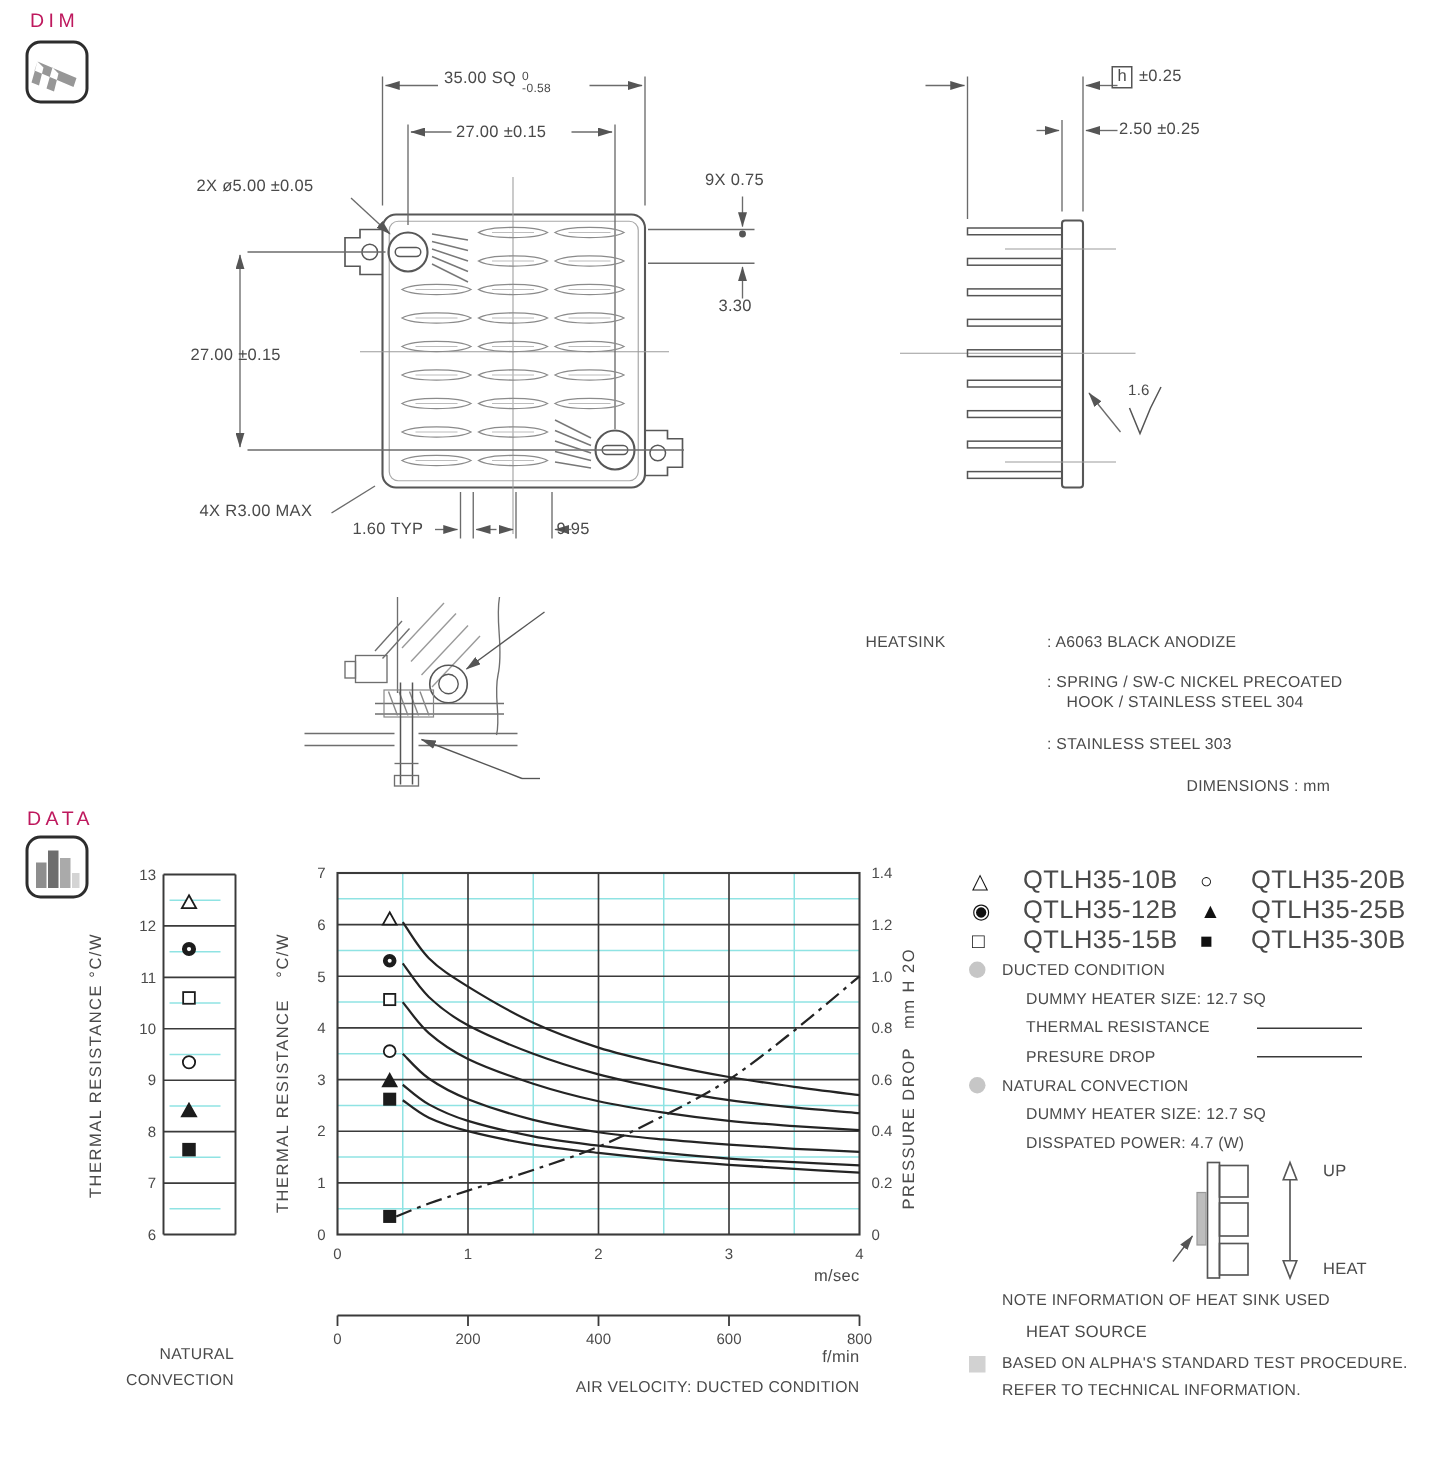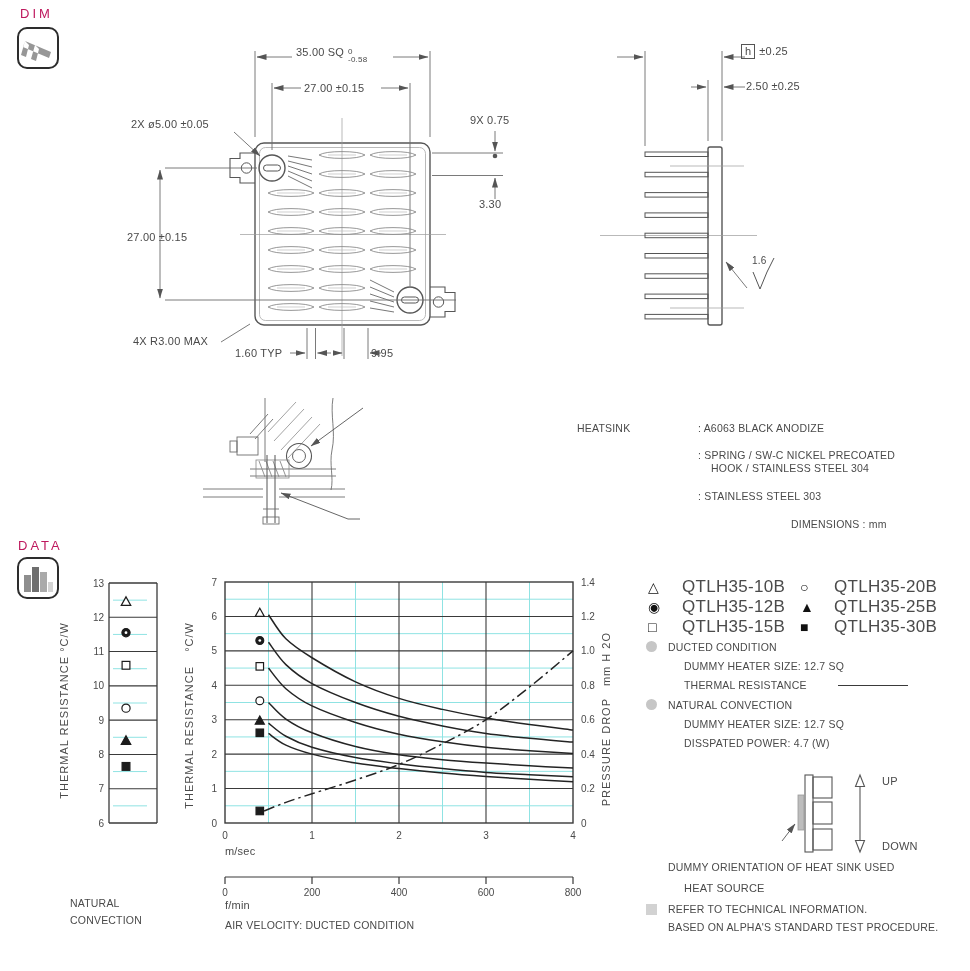--- a/index.html
+++ b/index.html
@@ -5,21 +5,21 @@
   *{margin:0;padding:0;box-sizing:border-box}
   html,body{background:#fff}
   body{width:970px;height:971px;position:relative;overflow:hidden;
        font-family:"Liberation Sans",sans-serif;color:#4a4a4a}
   .abs{position:absolute}
   .lbl{position:absolute;font-size:11px;color:#4a4a4a;white-space:nowrap;letter-spacing:.2px}
   .small{font-size:10.5px}
   .sec-label{position:absolute;font-size:13px;letter-spacing:3px;color:#be185d}
   .vtext{position:absolute;writing-mode:vertical-rl;transform:rotate(180deg);
          font-size:11px;color:#4a4a4a;letter-spacing:1px;white-space:nowrap}
-  .center{text-align:left}
+  .center{text-align:right}
   .tolstack{display:inline-flex;flex-direction:column;font-size:8px;line-height:8px;
             vertical-align:2px;margin-left:4px}
   .hbox{display:inline-block;border:1px solid #555;padding:0 3px;margin-right:4px;
         font-size:11px;line-height:13px}
   .legend-item{position:absolute;height:18px;display:flex;align-items:center}
   .lg-marker{width:34px;font-size:14px;color:#111}
   .lg-label{font-size:17px;color:#4a4a4a;letter-spacing:.3px}
   .note-row{position:relative;height:19.3px;display:flex;align-items:center;
             font-size:10.5px;letter-spacing:.2px;white-space:nowrap}
   .note-row.indent{padding-left:16px}
@@ -404,36 +404,40 @@
     <span class="bullet"></span>
     <span>DUCTED CONDITION</span>
   </div>
   <div class="note-row indent">
     <span>DUMMY HEATER SIZE: 12.7 SQ</span>
   </div>
   <div class="note-row indent">
     <span>THERMAL RESISTANCE</span>
     <span class="sample"></span>
   </div>
+  <div class="note-row indent">
+    <span>PRESURE DROP</span>
+    <span class="sample"></span>
+  </div>
   <div class="note-row">
     <span class="bullet"></span>
     <span>NATURAL CONVECTION</span>
   </div>
   <div class="note-row indent">
     <span>DUMMY HEATER SIZE: 12.7 SQ</span>
   </div>
   <div class="note-row indent">
     <span>DISSPATED POWER: 4.7 (W)</span>
   </div>
 </div>
 
 <div class="lbl" style="left:684px;top:882px">HEAT SOURCE</div>
 <div class="lbl" style="left:882px;top:775px">UP</div>
-<div class="lbl" style="left:882px;top:840px">DOWN</div>
+<div class="lbl" style="left:882px;top:840px">HEAT</div>
 
 <div class="abs" style="left:668px;top:859px">
-  <div class="small lbl-line">DUMMY ORIENTATION OF HEAT SINK USED</div>
+  <div class="small lbl-line">NOTE INFORMATION OF HEAT SINK USED</div>
 </div>
 <span class="sqb" style="left:646px;top:904px"></span>
 <div class="abs" style="left:668px;top:901px">
+  <div class="small lbl-line">BASED ON ALPHA'S STANDARD TEST PROCEDURE.</div>
   <div class="small lbl-line">REFER TO TECHNICAL INFORMATION.</div>
-  <div class="small lbl-line">BASED ON ALPHA'S STANDARD TEST PROCEDURE.</div>
 </div>
 
 </body></html>

